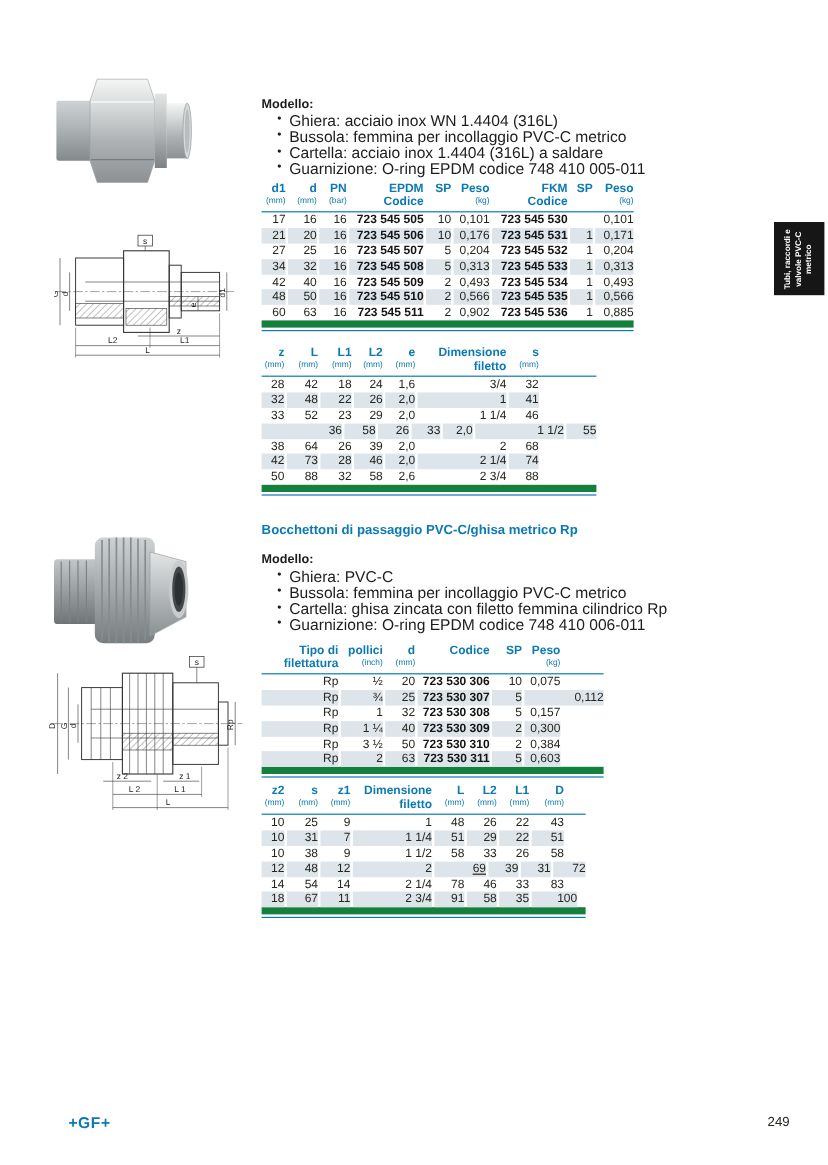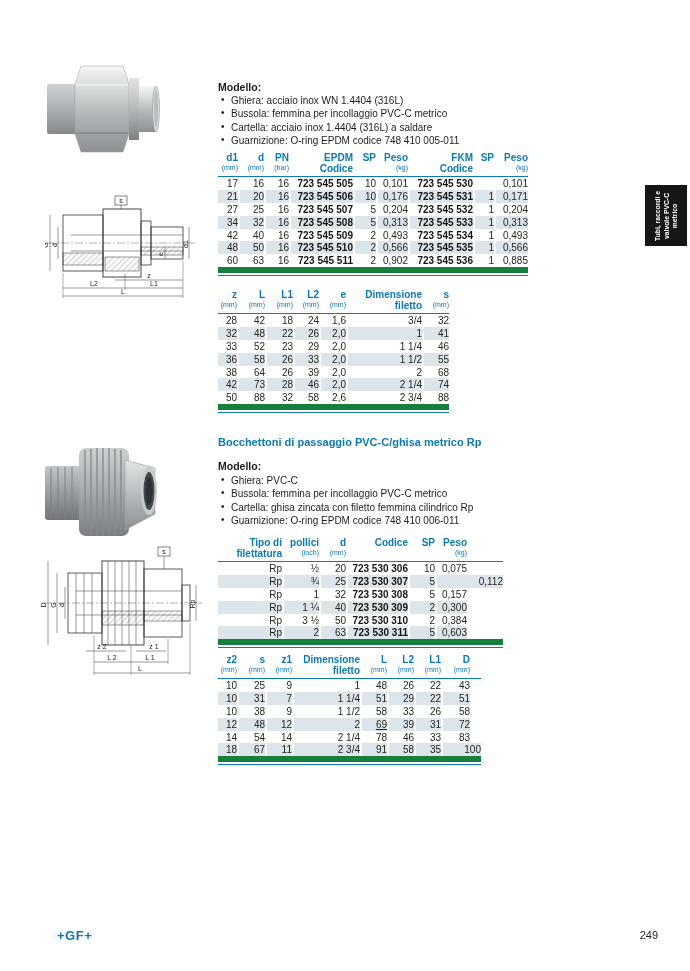--- a/index.html
+++ b/index.html
@@ -1,21 +1,21 @@
 <!DOCTYPE html>
 <html><head>
 <meta charset="utf-8">
 <style>
   html,body {margin:0; padding:0; background:#ffffff;}
   body {font-family:"Liberation Sans", sans-serif;}
   .page {position:relative; width:690px; height:971px; background:#fff; overflow:hidden;}
 
   .sec-title {position:absolute; left:218px; font-size:11px; font-weight:bold; color:#0c7ab2; width:440px; line-height:1.2;}
   .modello {position:absolute; left:218px; font-size:10.5px; font-weight:bold; color:#1d1d1b;}
-  ul.bullets {position:absolute; left:220px; list-style:none; margin:0; padding:0; font-size:10px; color:#1d1d1b; width:430px;}
+  ul.bullets {position:absolute; left:230px; list-style:none; margin:0; padding:0; font-size:13px; color:#1d1d1b; width:430px;}
   ul.bullets li {position:relative; padding-left:11px; line-height:13.4px;}
   ul.bullets li::before {content:"\2022"; position:absolute; left:1px; top:-1px; font-size:10px; color:#1d1d1b;}
 
   .tbl {position:absolute; width:fit-content;}
   .tbl-head {border-bottom:1.5px solid #0c7ab2; padding-bottom:2px;}
   .hrow {display:flex;}
   .hcell {font-weight:bold; color:#0c7ab2; font-size:10px; text-align:right; margin-right:2px; line-height:11px; white-space:nowrap;}
   .hcell:last-child {margin-right:0;}
   .hcell.u-small {font-size:7px; font-weight:normal; line-height:9px;}
   .hcell.u-word {font-size:10px; font-weight:bold; line-height:11px;}
@@ -273,21 +273,21 @@
         <div class="trow">
           <div class="tcell" style="width: 19px;">33</div>
           <div class="tcell" style="width: 26px;">52</div>
           <div class="tcell" style="width: 26px;">23</div>
           <div class="tcell" style="width: 24px;">29</div>
           <div class="tcell" style="width: 25px;">2,0</div>
           <div class="tcell" style="width: 74px;">1 1/4</div>
           <div class="tcell" style="width: 25px;">46</div>
         </div>
         <div class="trow shade">
-          <div class="tcell" style="width: 19px;">36</div>
+          <div class="tcell" style="width: 19px; padding-left: 48px;">36</div>
           <div class="tcell" style="width: 26px;">58</div>
           <div class="tcell" style="width: 26px;">26</div>
           <div class="tcell" style="width: 24px;">33</div>
           <div class="tcell" style="width: 25px;">2,0</div>
           <div class="tcell" style="width: 74px;">1 1/2</div>
           <div class="tcell" style="width: 25px;">55</div>
         </div>
         <div class="trow">
           <div class="tcell" style="width: 19px;">38</div>
           <div class="tcell" style="width: 26px;">64</div>
@@ -550,21 +550,21 @@
           <div class="tcell" style="width: 25px;">58</div>
           <div class="tcell" style="width: 25px;">33</div>
           <div class="tcell" style="width: 25px;">26</div>
           <div class="tcell" style="width: 27px;">58</div>
         </div>
         <div class="trow shade">
           <div class="tcell" style="width: 19px;">12</div>
           <div class="tcell" style="width: 26px;">48</div>
           <div class="tcell" style="width: 25px;">12</div>
           <div class="tcell" style="width: 66px;">2</div>
-          <div class="tcell" style="width: 25px; text-decoration: underline;">69</div>
+          <div class="tcell" style="width: 43px; text-decoration: underline;">69</div>
           <div class="tcell" style="width: 25px;">39</div>
           <div class="tcell" style="width: 25px;">31</div>
           <div class="tcell" style="width: 27px;">72</div>
         </div>
         <div class="trow">
           <div class="tcell" style="width: 19px;">14</div>
           <div class="tcell" style="width: 26px;">54</div>
           <div class="tcell" style="width: 25px;">14</div>
           <div class="tcell" style="width: 66px;">2 1/4</div>
           <div class="tcell" style="width: 25px;">78</div>

